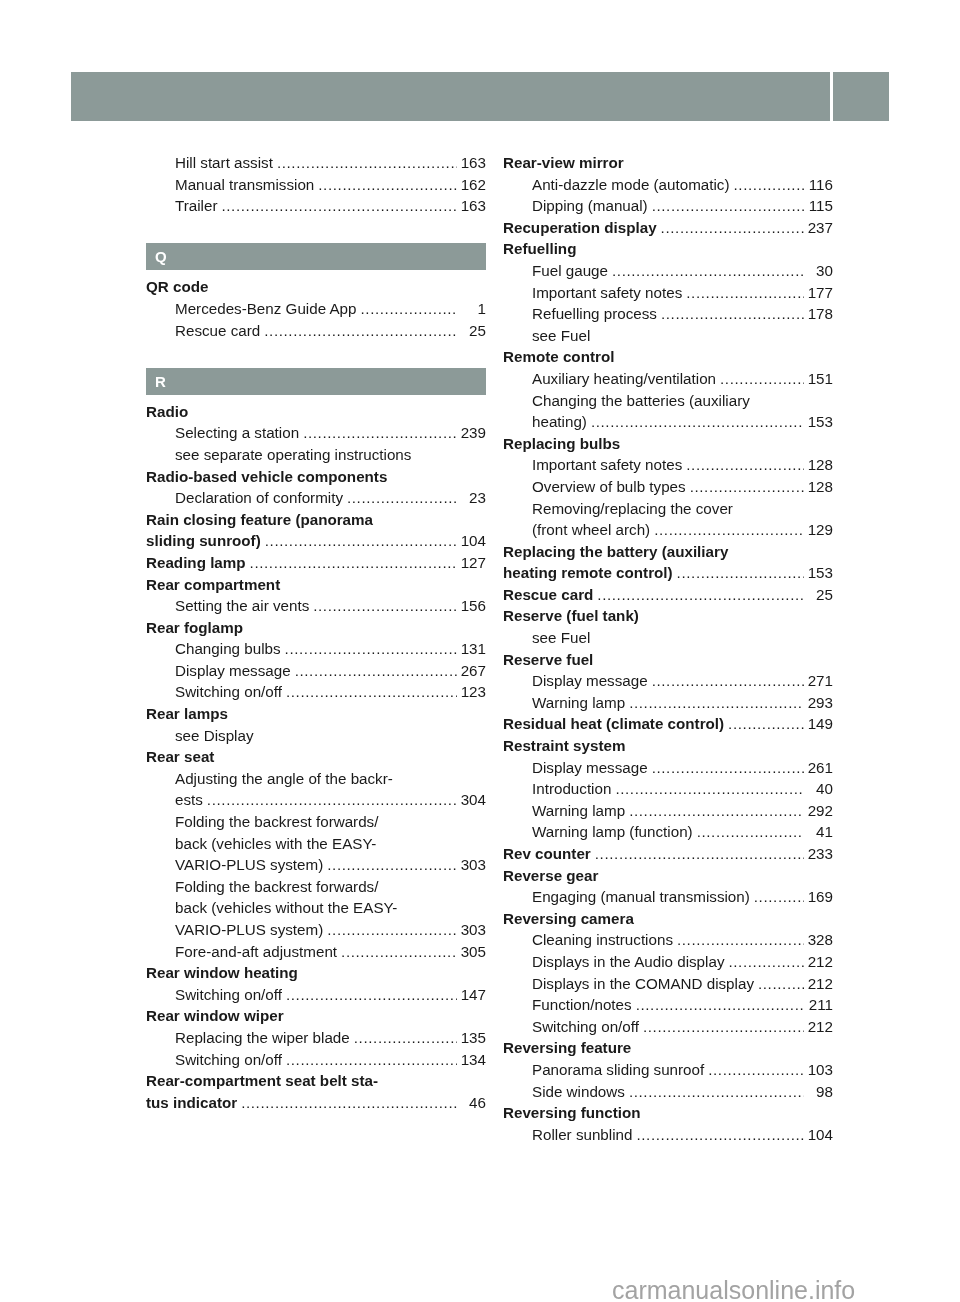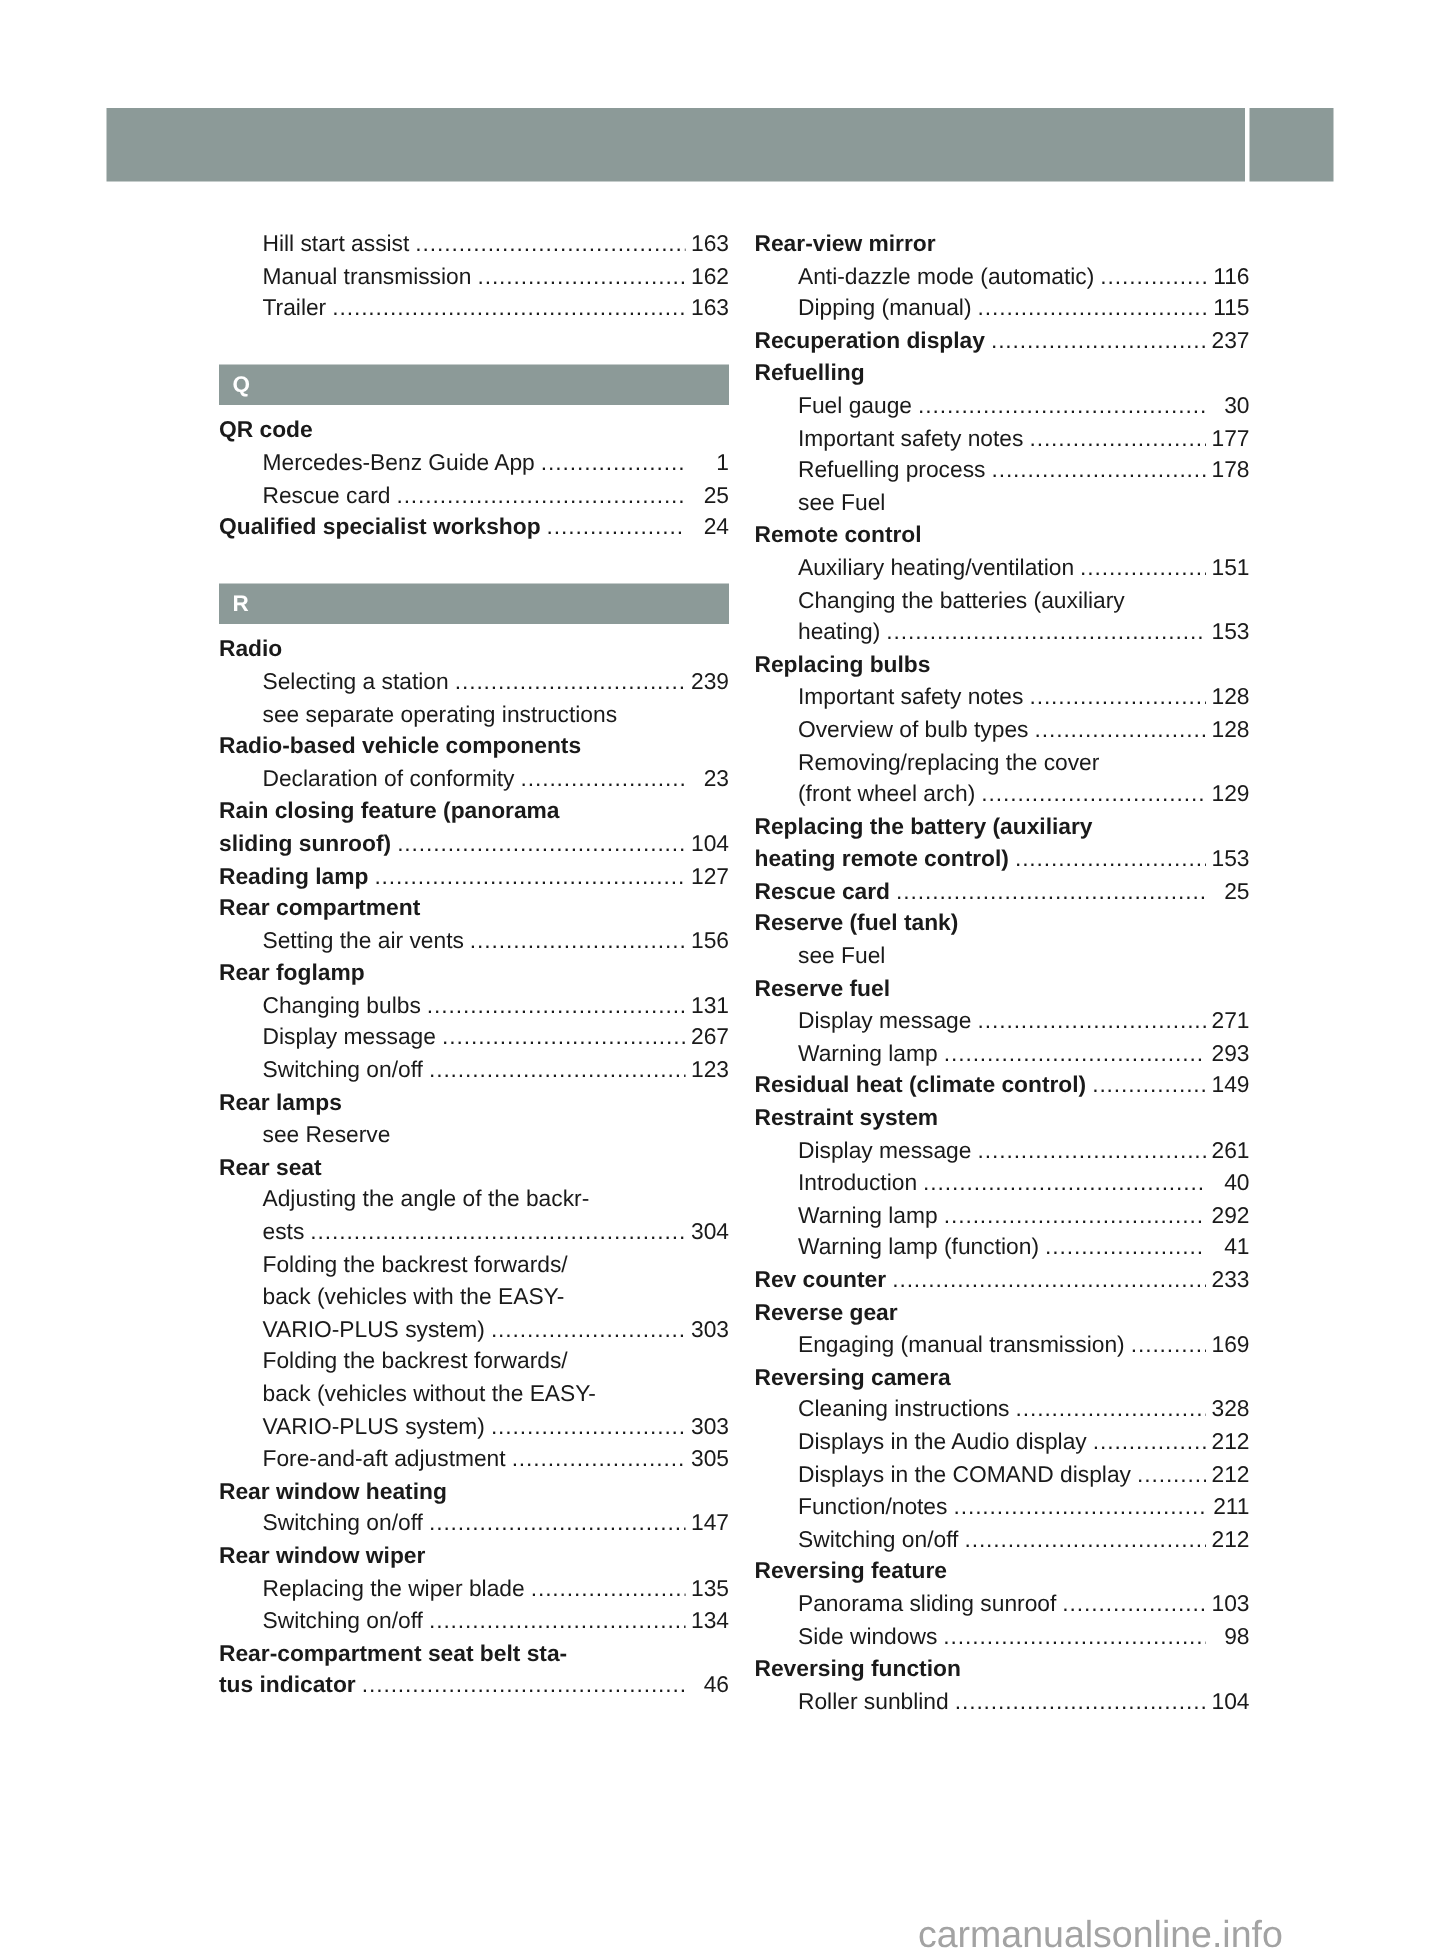--- a/index.html
+++ b/index.html
@@ -61,25 +61,20 @@
       <div class="line sub">
         <span class="t">Mercedes-Benz Guide App</span>
         <span class="dots"></span>
         <span class="p">1</span>
       </div>
       <div class="line sub">
         <span class="t">Rescue card</span>
         <span class="dots"></span>
         <span class="p">25</span>
       </div>
-      <div class="line bold">
-        <span class="t">Qualified specialist workshop</span>
-        <span class="dots"></span>
-        <span class="p">24</span>
-      </div>
     </div>
   <div class="gap"></div>
   <div class="letterbar">R</div>
   <div id="left-r">
       <div class="line bold">
         <span class="t">Radio</span>
       </div>
       <div class="line sub">
         <span class="t">Selecting a station</span>
         <span class="dots"></span>
@@ -132,21 +127,21 @@
       </div>
       <div class="line sub">
         <span class="t">Switching on/off</span>
         <span class="dots"></span>
         <span class="p">123</span>
       </div>
       <div class="line bold">
         <span class="t">Rear lamps</span>
       </div>
       <div class="line sub">
-        <span class="t">see Reserve</span>
+        <span class="t">see Display</span>
       </div>
       <div class="line bold">
         <span class="t">Rear seat</span>
       </div>
       <div class="line sub">
         <span class="t">Adjusting the angle of the backr-</span>
       </div>
       <div class="line sub">
         <span class="t">ests</span>
         <span class="dots"></span>

